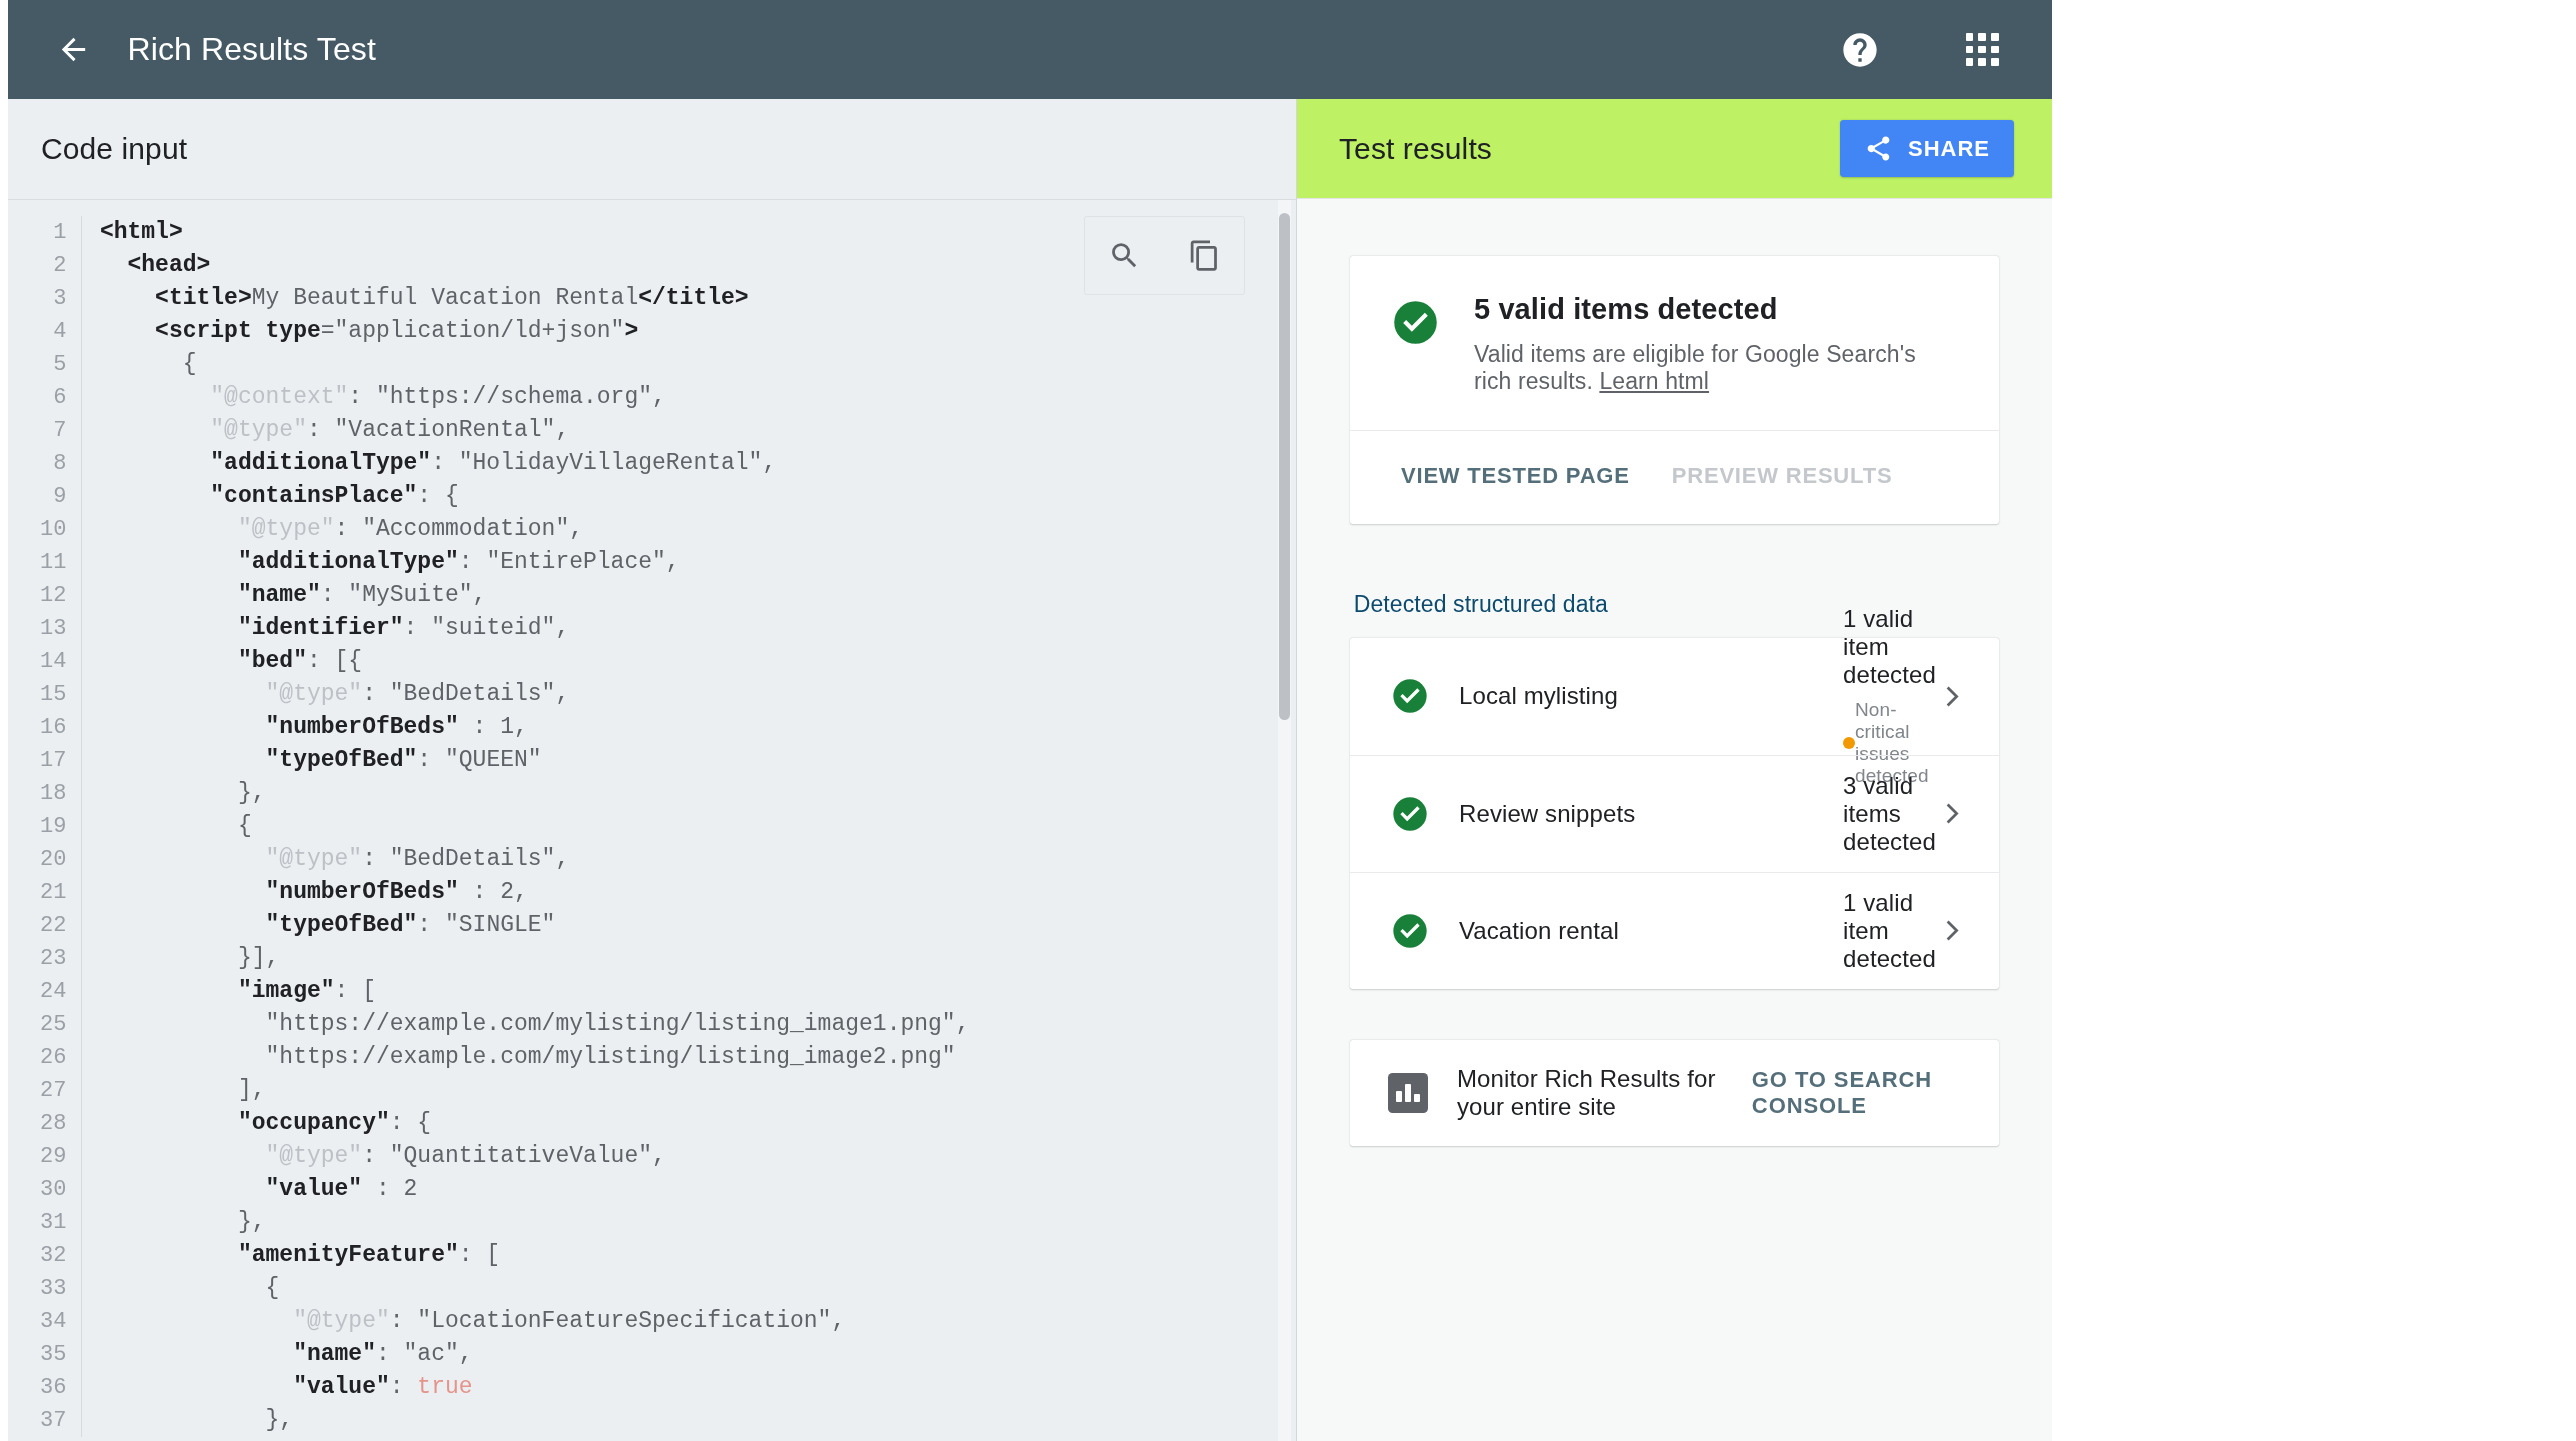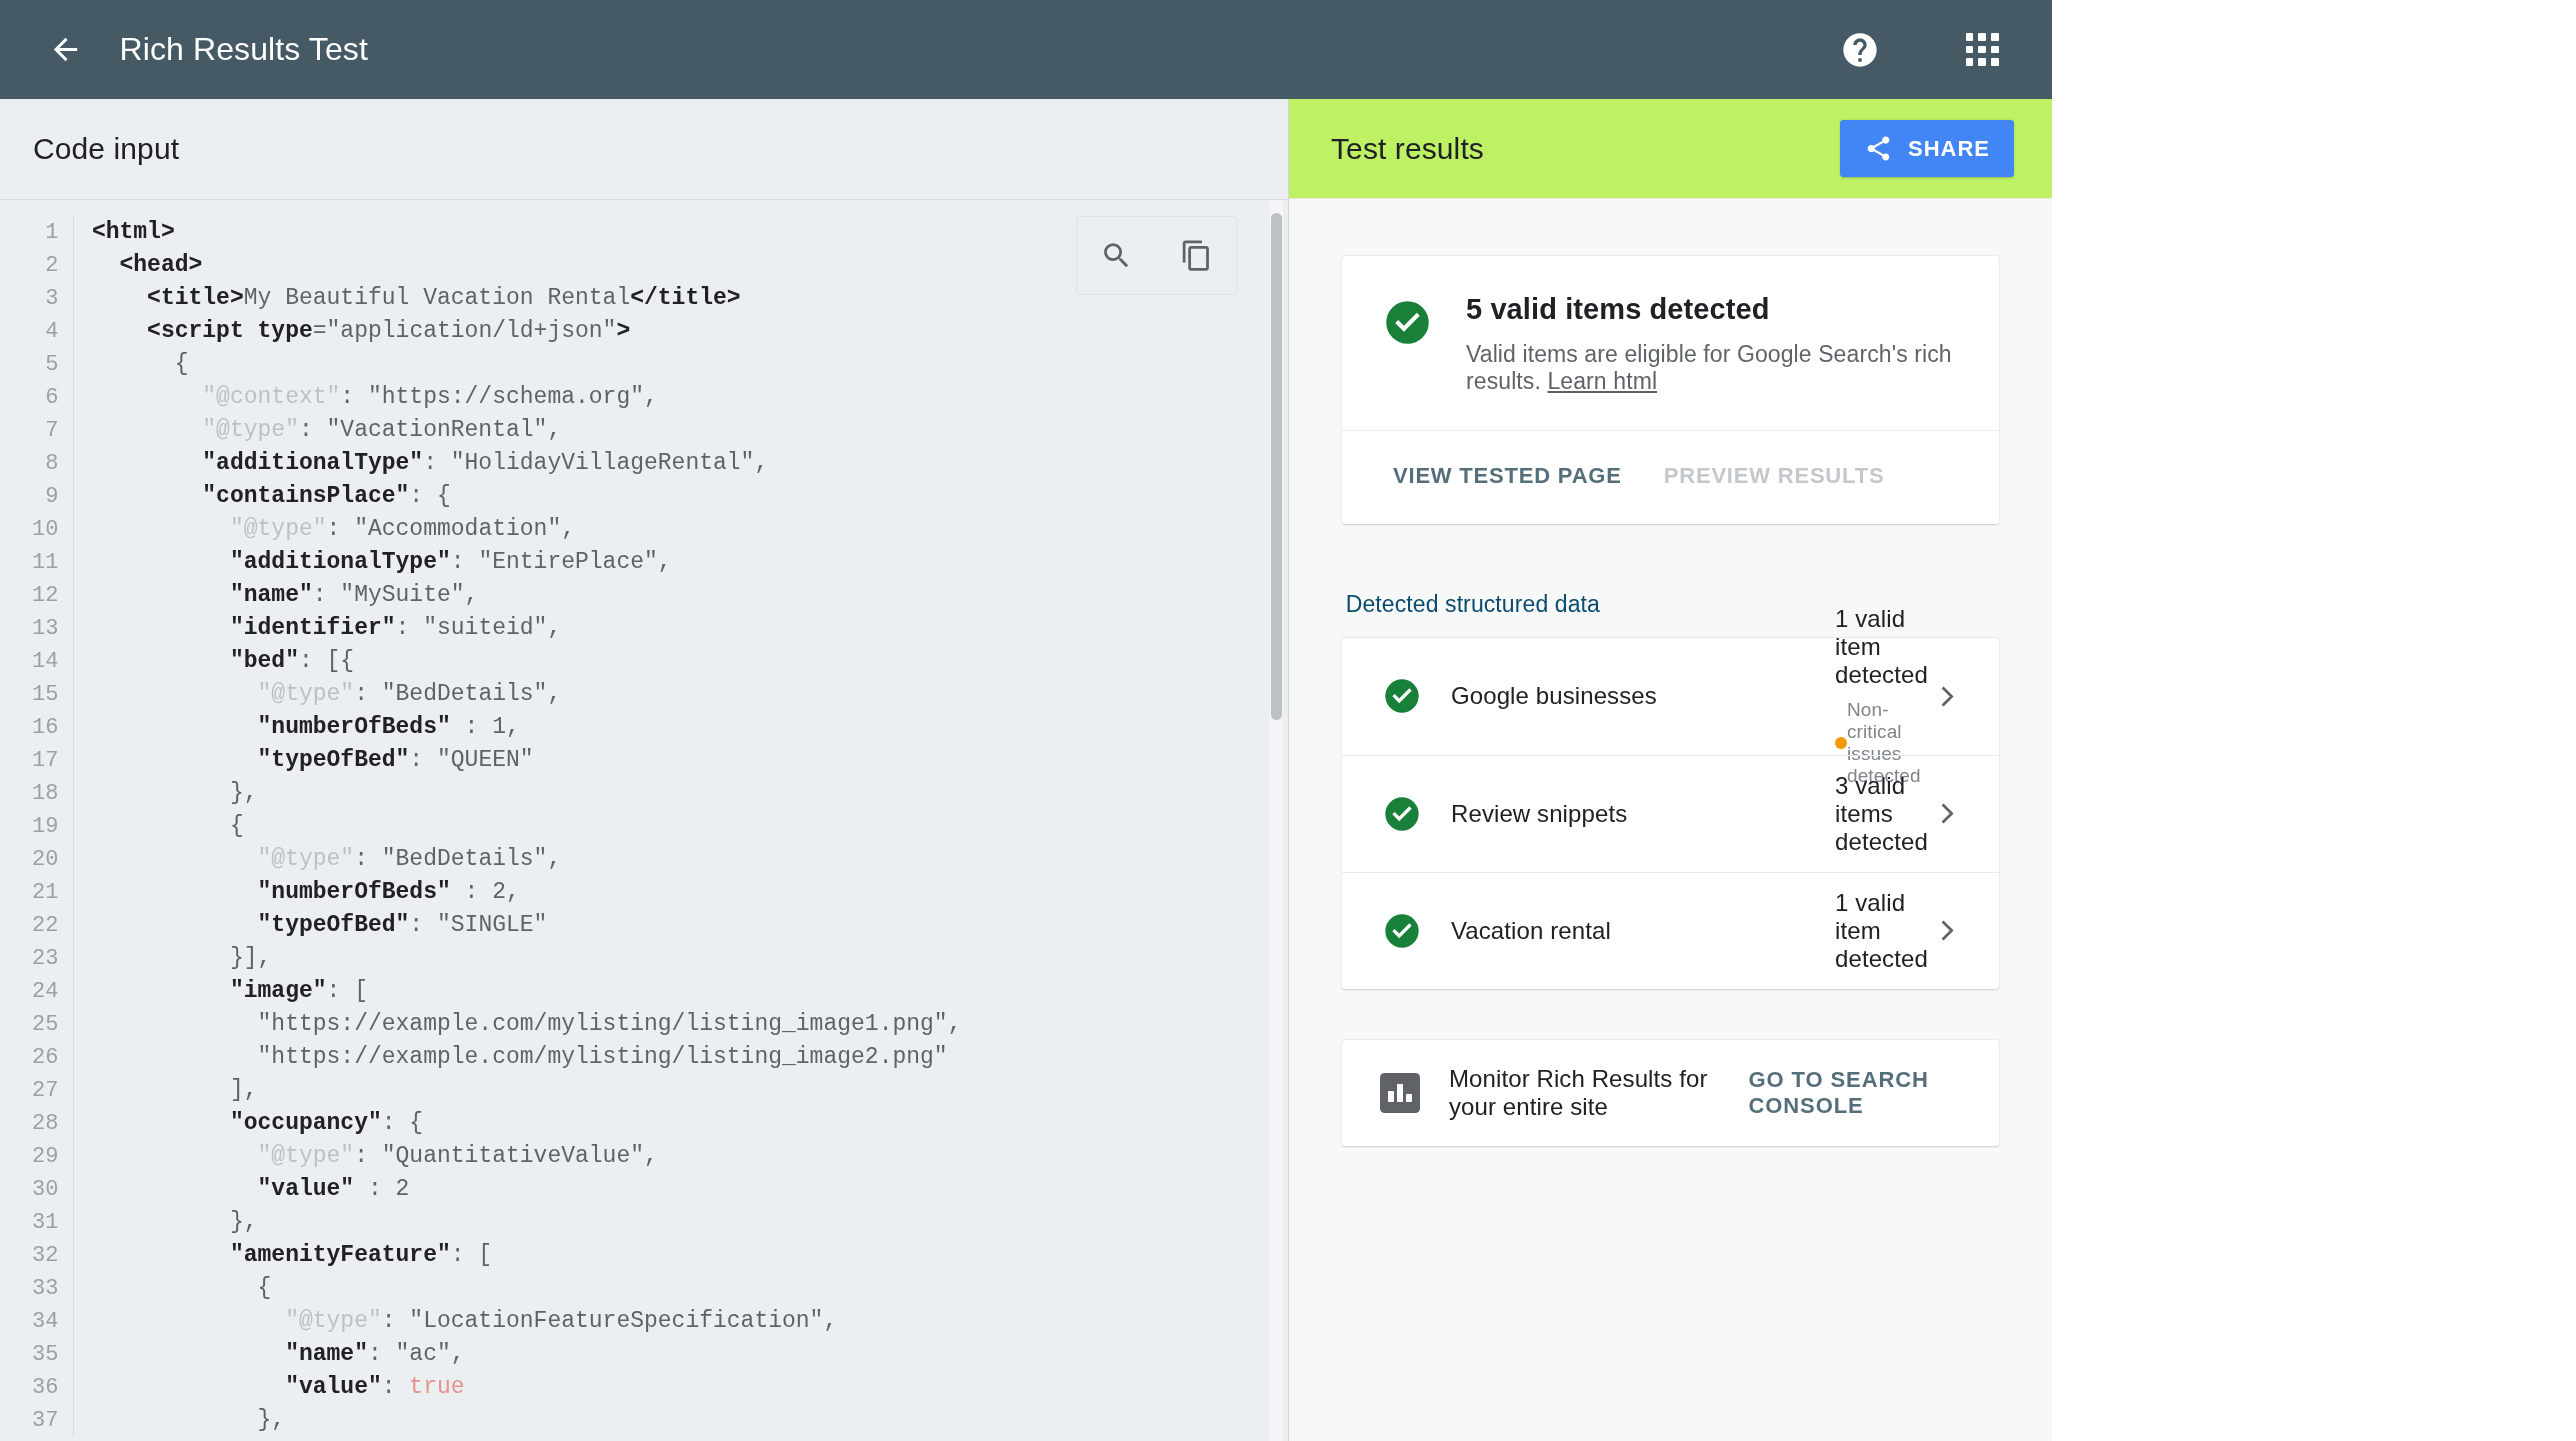--- a/index.html
+++ b/index.html
@@ -2,21 +2,21 @@
 <html style="font-size:14.6px"><head>
 <meta charset="utf-8">
 <style>
   * { box-sizing: border-box; margin: 0; padding: 0; }
   html, body {
     width: 2576px; height: 1441px;
     font-family: "Liberation Sans", sans-serif;
     background: #ffffff;
     overflow: hidden;
   }
-  #app { width: 2052px; height: 1441px; display: flex; flex-direction: column; }
+  #app { width: 2052px; height: 1441px; display: flex; flex-direction: column; padding-left: 8px; }
 
   
   .topbar {
     height: 99px; flex: 0 0 99px;
     background: #455a64;
     display: flex; align-items: center;
     padding: 0 40px 0 37px;
     color: #ffffff;
   }
   .back-btn {
@@ -304,21 +304,21 @@
           </div>
         </div>
 
         <div class="section-label">Detected structured data</div>
         <div class="card list-card" id="detected-list">
             <div class="list-row">
               <div class="row-check"><svg viewBox="0 0 24 24">
                   <circle cx="12" cy="12" r="10" fill="#188038"></circle>
                   <path d="M10.3 16.3 6.2 12.2l1.4-1.4 2.7 2.7 6.1-6.1 1.4 1.4z" fill="#ffffff"></path>
                 </svg></div>
-              <div class="row-name">Google businesses</div>
+              <div class="row-name">Local mylisting</div>
               <div class="row-status">
                 <div class="main">1 valid item detected</div>
                 <div class="sub">
                   <span class="dot-warn" style="background: rgb(242, 153, 0);"></span>
                   <span>Non-critical issues detected</span>
                 </div>
               </div>
               <div class="chev"><svg viewBox="0 0 24 24">
                   <path d="M9 5l7 7-7 7"></path>
                 </svg></div>

